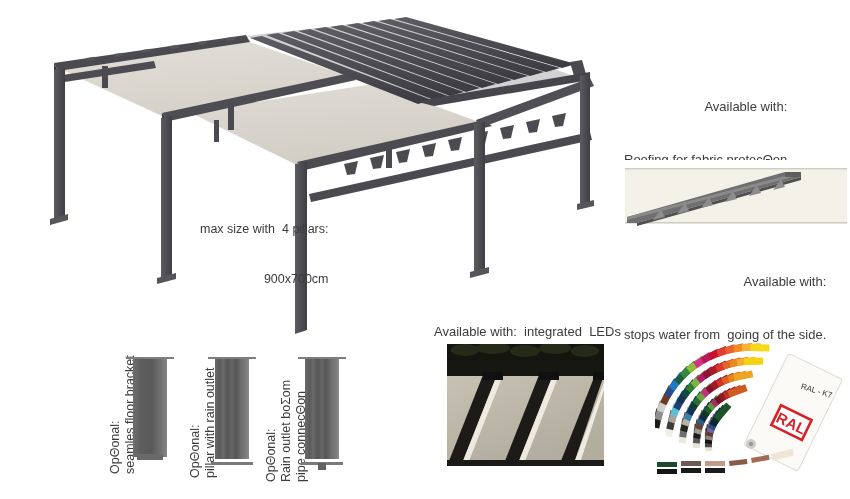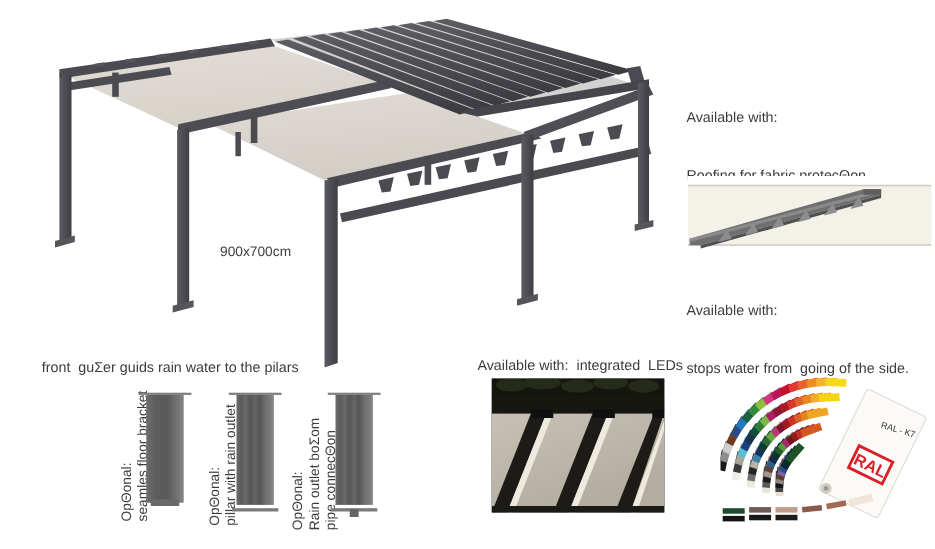--- a/index.html
+++ b/index.html
@@ -7,21 +7,21 @@
     width:850px;height:499px;
     background:#ffffff;
     font-family:"Liberation Sans","DejaVu Sans",sans-serif;
     color:#3b3b3b;
     overflow:hidden;
     position:relative;
   }
   .page{position:absolute;inset:0;}
 
   
-  .txt{position:absolute;font-size:12.5px;line-height:16.5px;color:#3c3c3c;white-space:pre;}
+  .txt{position:absolute;font-size:12.5px;line-height:16.5px;color:#3c3c3c;white-space:pre;text-align:right;}
   .txt.big{font-size:13px;line-height:17.5px;}
 
   
   #pergola{position:absolute;left:14px;top:14px;width:610px;height:320px;}
 
   
   #sideseal{position:absolute;left:625px;top:160px;width:222px;height:72px;overflow:hidden;background:#ffffff;}
 
   
   #ledphoto{position:absolute;left:447px;top:344px;width:157px;height:122px;overflow:hidden;background:#0a0a07;}
@@ -153,20 +153,21 @@
 
       <polygon points="460,110 471,108 471,256 460,261" fill="url(#frameH)"></polygon>
       <polygon points="456,258 475,253 475,259 456,264" fill="#55555b"></polygon>
 
       <rect x="372" y="128" width="6" height="26" fill="#4a4a50"></rect>
       <rect x="200" y="106" width="5" height="22" fill="#4b4b51"></rect>
     </svg>
   </div>
 
   <div class="txt" style="left:200px;top:188px;">
+    <div>max size with  4 pillars:</div>
     <div>900x700cm</div>
   </div>
 
   <div class="txt big" style="left:624px;top:63px;">
     <div>Available with:</div>
     <div>Roofing for fabric protecΘon</div>
   </div>
 
   <div id="sideseal">
     <svg width="222" height="72" viewBox="0 0 222 72">
@@ -189,21 +190,20 @@
       </g>
       <polygon points="160,12 176,12 176,17 160,17" fill="#5e5e5f"></polygon>
     </svg>
   </div>
 
   <div class="txt big" style="left:624px;top:238px;">
     <div>Available with:</div>
     <div>stops water from  going of the side.</div>
   </div>
 
-  <div class="txt big" style="left:38px;top:325px;">front  guΣer guids rain water to the pilars</div>
 
   <div class="optgroup" style="left:96px;top:352px;width:70px;height:135px;">
     <div class="optlabel" style="left:12px;top:122px;">OpΘonal:</div>
     <div class="optlabel" style="left:27px;top:122px;">seamles floor  bracket</div>
     <div class="pillar" style="left:37px;top:5px;height:98px;">
       <div class="cap"></div>
       <div class="body" style="height:98px;"></div>
       <div class="foot"></div>
     </div>
   </div>

